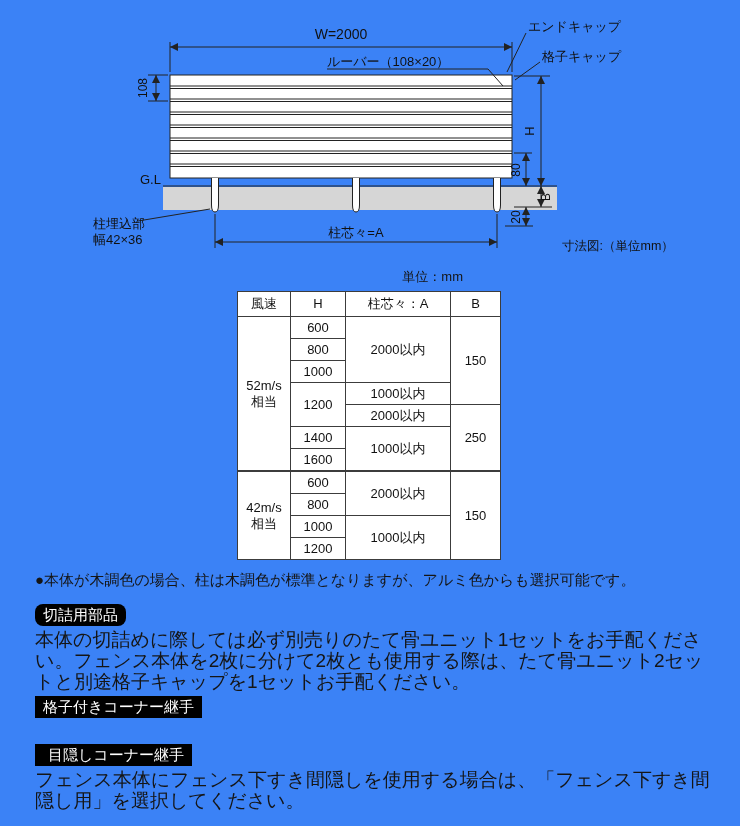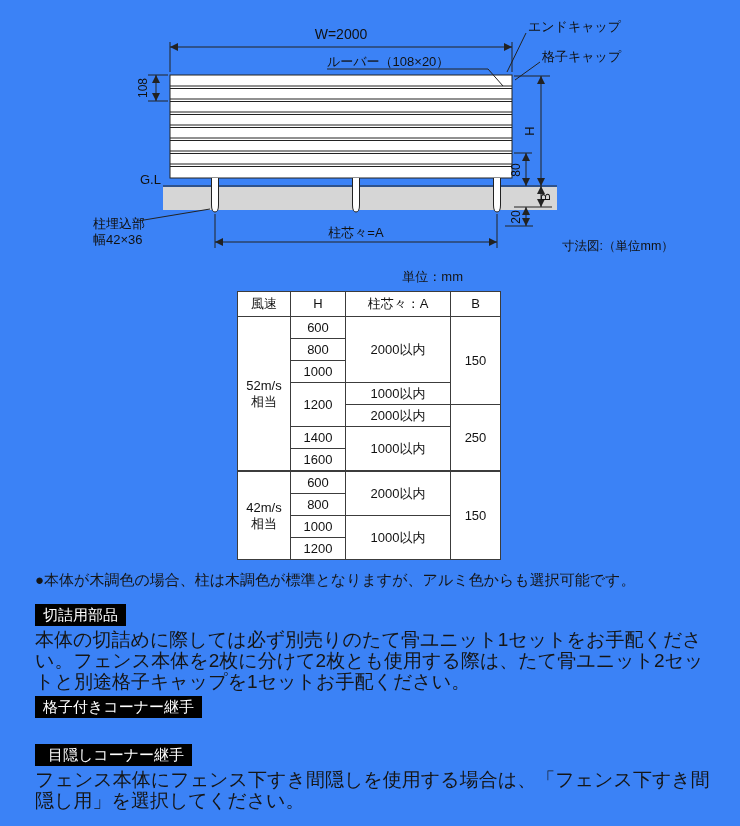--- a/index.html
+++ b/index.html
@@ -20,21 +20,21 @@
   table.spec col.c-wind{width:53px;}
   table.spec col.c-h{width:55px;}
   table.spec col.c-a{width:105px;}
   table.spec col.c-b{width:50px;}
   table.spec tr.sec2 td{border-top:2px solid #3c3c3c;}
 
   
   .bullet-note{left:35px;top:570px;width:690px;font-size:15px;line-height:19px;}
   .sec-title{display:inline-block;background:#000;color:#fff;font-size:15px;line-height:16px;padding:3px 8px 3px;}
   .sec-body{font-size:19px;line-height:21px;width:678px;letter-spacing:0;}
-  .s1-title{left:35px;top:604px;}
+  .s1-title{left:35px;top:604px;border-radius:8px;}
   .s1-body{left:35px;top:629px;}
   .s2-title{left:35px;top:696px;}
   .s2-body{left:35px;top:721px;}
   .s3-title{left:35px;top:744px;padding-left:13px;}
   .s3-body{left:35px;top:769px;}
 </style>
 </head>
 <body>
 
 <div class="page">

